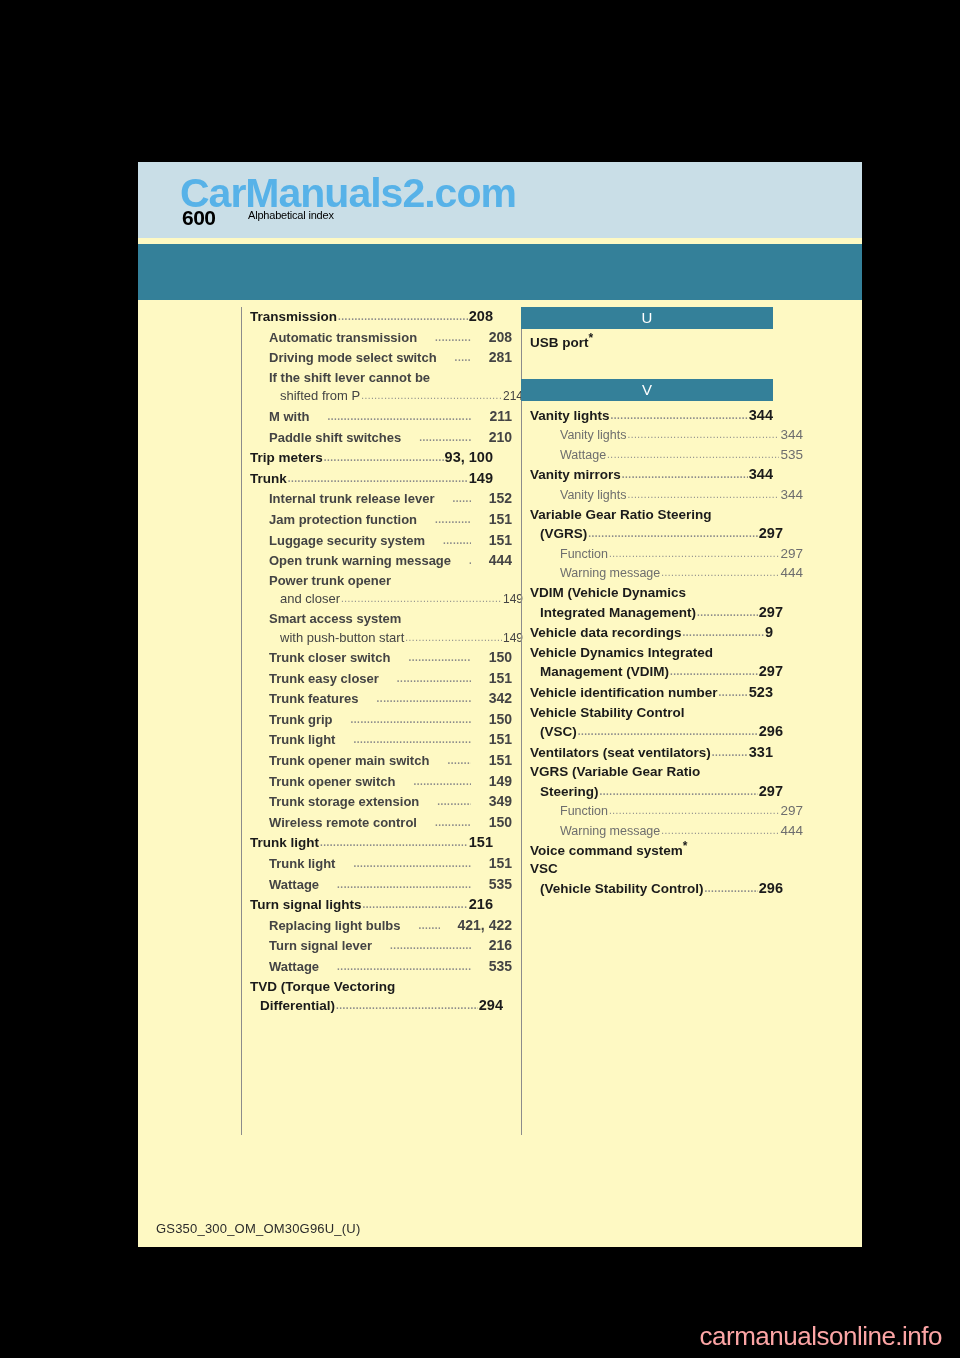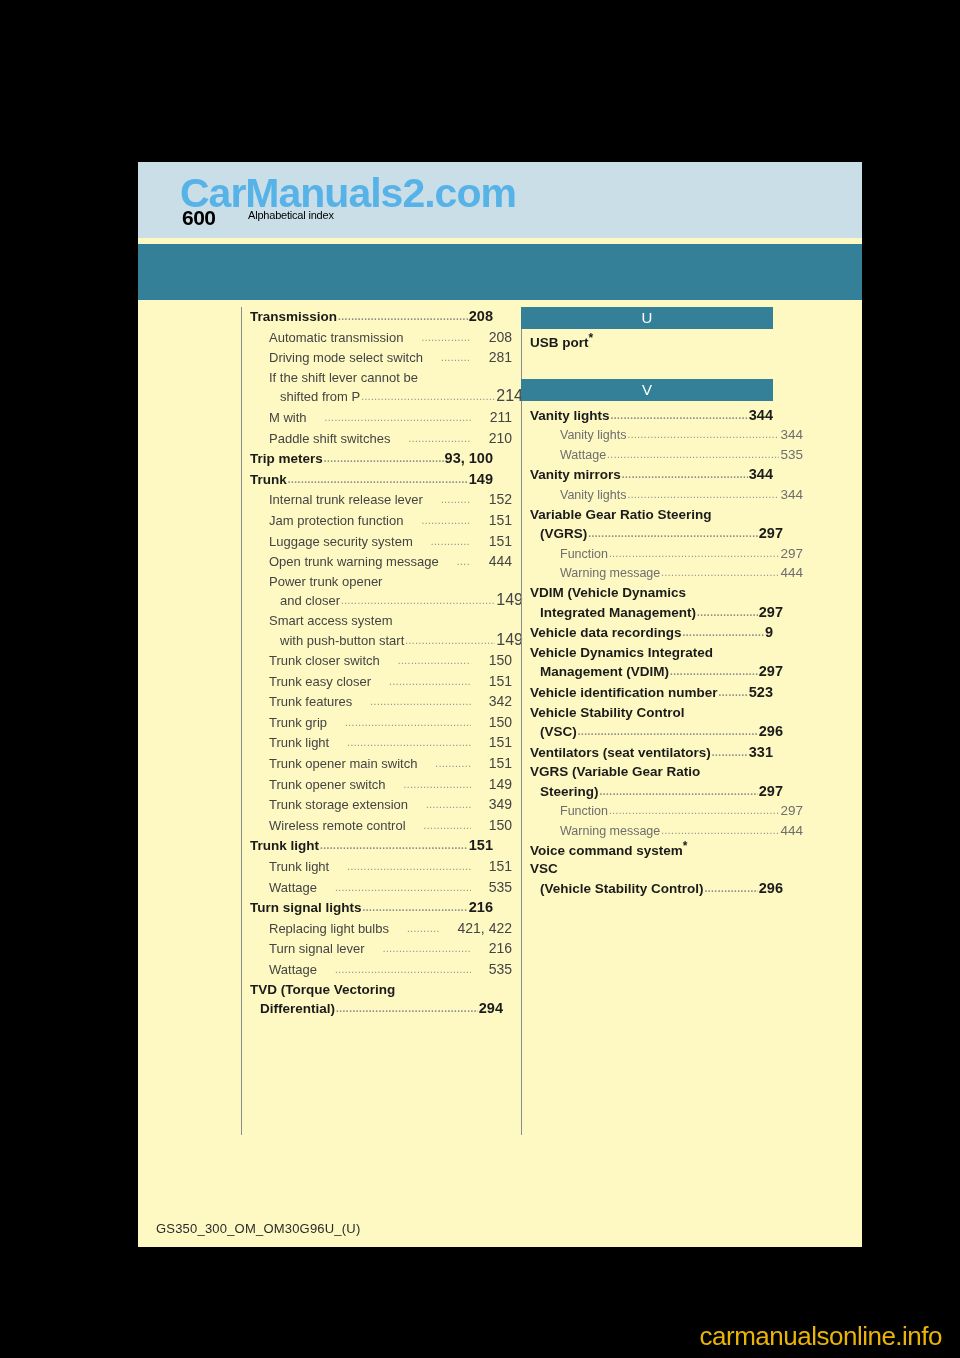--- a/index.html
+++ b/index.html
@@ -162,26 +162,26 @@
 
   
   .lvl1 { color: #1b1b1b; font-weight: bold; font-size: 13.5px; padding-left: 0; }
   .lvl1 .page { font-weight: bold; font-size: 14.5px; }
 
   
   .lvl1c { color: #1b1b1b; font-weight: bold; font-size: 13.5px; padding-left: 10px; }
   .lvl1c .page { font-weight: bold; font-size: 14.5px; }
 
   
-  .lvl2 { color: #444444; font-weight: normal; font-size: 13px; padding-left: 19px; gap: 17px; }
+  .lvl2 { color: #444444; font-weight: bold; font-size: 13px; padding-left: 19px; gap: 17px; }
   .lvl2 .page { font-size: 14px; }
 
   
   .lvl2c { color: #444444; font-weight: normal; font-size: 13px; padding-left: 30px; }
-  .lvl2c .page { font-size: 16px; text-align: right; }
+  .lvl2c .page { font-size: 12px; text-align: right; }
 
   
   .lvl3 { color: #6e6e6e; font-weight: normal; font-size: 12.5px; padding-left: 30px; }
   .lvl3 .page { font-size: 13.5px; }
   .entry.no-page .label { flex: 1 1 auto; }
 
   .asterisk {
     font-size: 12px;
     vertical-align: super;
     line-height: 0;
@@ -197,21 +197,21 @@
     letter-spacing: 0.2px;
     margin-top: 41px;
   }
 
   
   #watermark-bottom {
     position: absolute;
     right: 18px;
     bottom: 6px;
     font-size: 26px;
-    color: #eab308;
+    color: #fca5a5;
     letter-spacing: -0.5px;
     font-family: "Liberation Sans", sans-serif;
   }
 </style>
 </head>
 <body>
 
 <div id="page-sheet">
 
   <div id="header-band">

